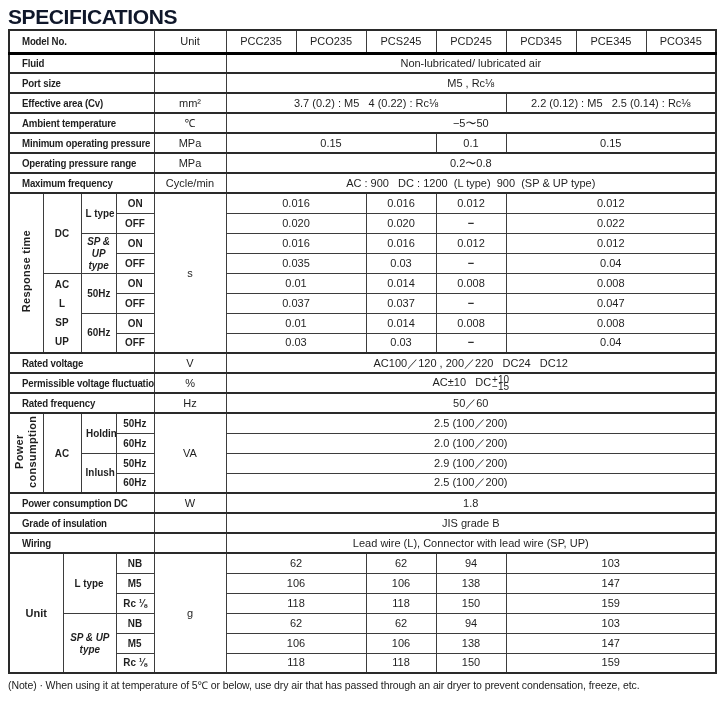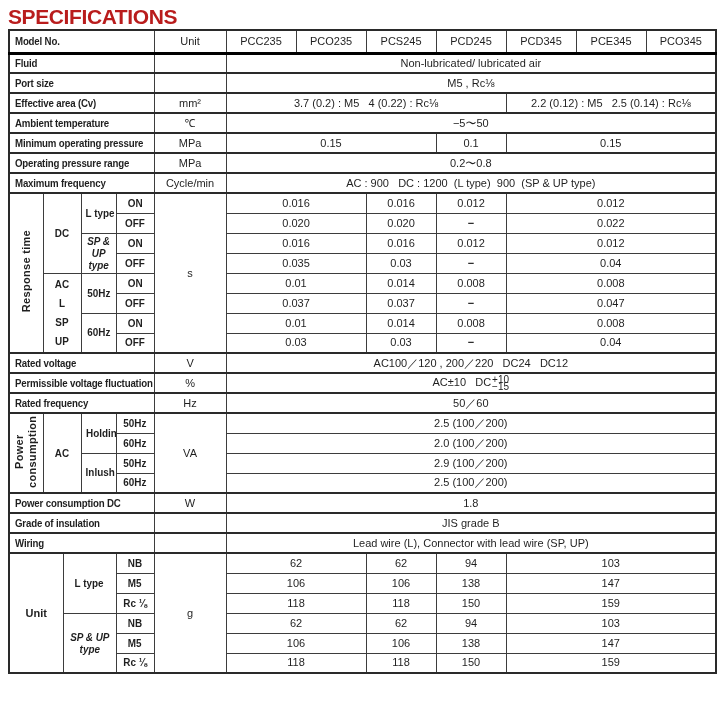--- a/index.html
+++ b/index.html
@@ -4,42 +4,42 @@
 <style>
   html,body{margin:0;padding:0;}
   body{
     width:719px;height:721px;background:#ffffff;
     font-family:"Liberation Sans",sans-serif;color:#1c1c1c;
     -webkit-font-smoothing:antialiased;overflow:hidden;
   }
   .page{padding:3px 0 0 8px;}
   .title{
     font-size:21px;font-weight:bold;letter-spacing:-0.4px;
-    margin:2px 0 0 0;color:#b91c1c;
+    margin:2px 0 0 0;color:#0f172a;
   }
   .subtitle{
     font-size:19px;font-weight:bold;letter-spacing:-0.4px;
     margin:1px 0 6px 0;color:#1a1a1a;
   }
   table{
     border-collapse:collapse;table-layout:fixed;width:709px;
     border:2px solid #2a2a2a;
   }
   tr{height:20px;}
   tr.h23{height:23px;}
   td{
     border:1px solid #3d3d3d;
     font-size:11px;line-height:13px;
     padding:0 2px;text-align:center;vertical-align:middle;
     overflow:hidden;color:#1f1f1f;
   }
   tr.m td{border-top:2px solid #2a2a2a;}
   tr.t3 td{border-top:3px solid #000000;}
   td.val,td.sub,td.unit,td.mdl{white-space:pre;}
-  td.lbl{text-align:left;padding-left:5px;font-weight:bold;white-space:nowrap;margin-top:9px;}
+  td.lbl{text-align:left;padding-left:12px;font-weight:bold;white-space:nowrap;margin-top:9px;}
   td.lbl > span{display:inline-block;transform:scaleX(0.88);transform-origin:0 50%;white-space:nowrap;letter-spacing:-0.2px;}
   td.sub{font-weight:bold;}
   td.sub > span{display:inline-block;transform:scaleX(0.9);transform-origin:50% 50%;}
   td.masslbl{font-weight:bold;}
   td.dash > span{font-weight:bold;}
   td.vert > span{
     display:inline-block;writing-mode:vertical-rl;transform:rotate(180deg);
     font-weight:bold;letter-spacing:0.3px;line-height:13px;
   }
   td.vh74 > span{height:74px;}
@@ -286,13 +286,14 @@
         </tr>
         <tr class="">
           <td class="sub"><span>Rc ⅛</span></td>
           <td colspan="2" class="val"><span>118</span></td>
           <td class="val"><span>118</span></td>
           <td class="val"><span>150</span></td>
           <td colspan="3" class="val"><span>159</span></td>
         </tr>
       </tbody>
   </table>
+  <p class="note">(Note) · When using it at temperature of 5℃ or below, use dry air that has passed through an air dryer to prevent condensation, freeze, etc.</p>
 </div>
 
 </body></html>

